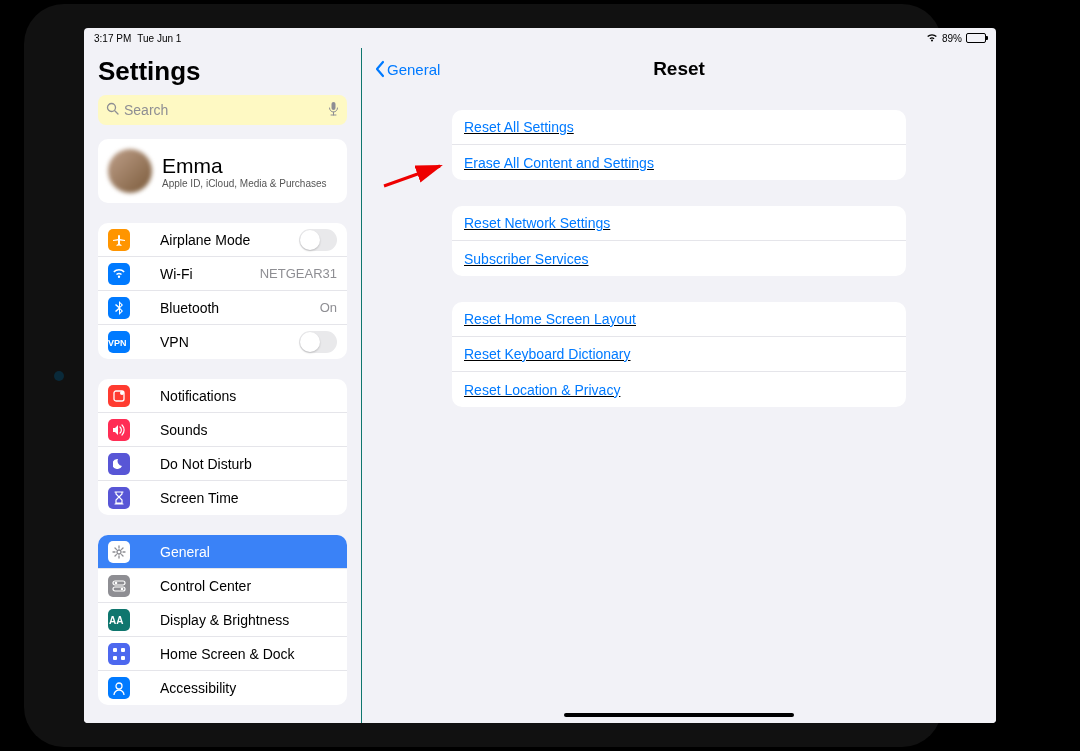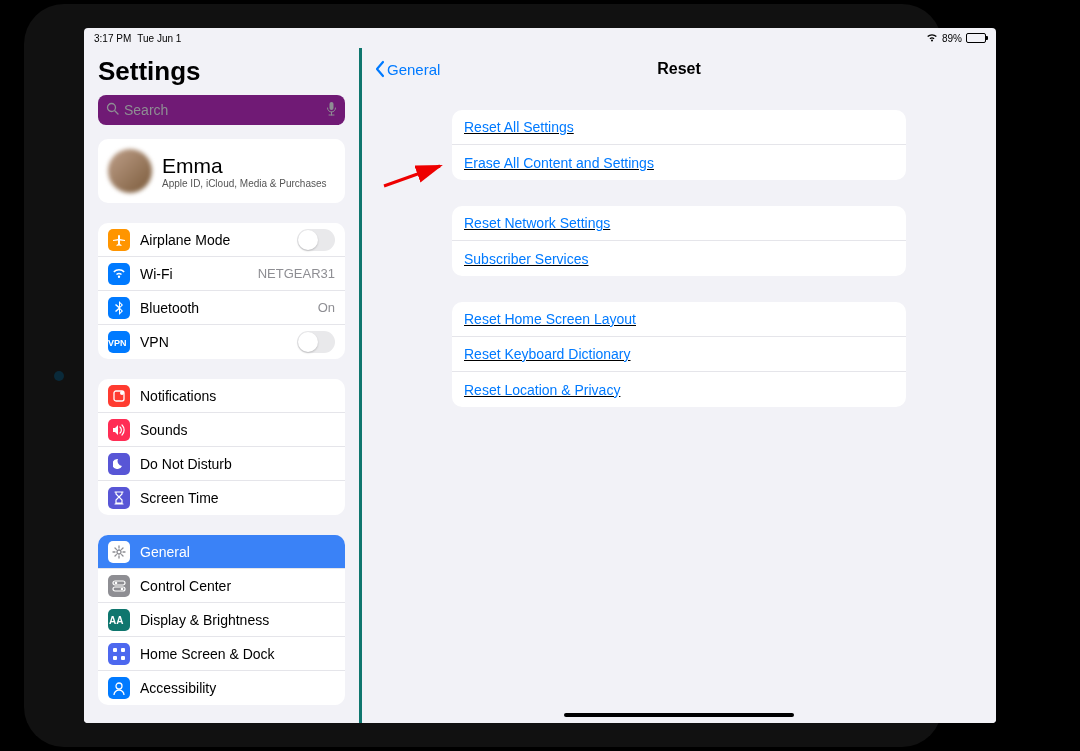--- a/index.html
+++ b/index.html
@@ -71,27 +71,27 @@
   .battery-icon::after {
     content: ""; position: absolute; right: -3px; top: 2px;
     width: 2px; height: 4px; background: #000; border-radius: 0 1px 1px 0;
   }
   .battery-fill { background: #000; height: 100%; width: 89%; border-radius:1px;}
   .wifi-icon { font-size: 11px; }
   .content { flex: 1; display: flex; overflow: hidden; }
   .sidebar {
     width: 278px;
     background: #f2f2f7;
-    border-right: 3px solid #0f766e;
+    border-right: 1px solid #0f766e;
     padding: 8px 14px 0 14px;
     overflow-y: auto;
   }
   .sidebar h1 { font-size: 26px; font-weight: 700; margin-bottom: 8px; }
   .search-bar {
-    background: #701a75;
+    background: #fef9c3;
     border-radius: 8px;
     height: 30px;
     display: flex;
     align-items: center;
     padding: 0 8px;
     margin-bottom: 14px;
     color: #8e8e93;
     font-size: 14px;
   }
   .search-bar .sicon { margin-right: 5px; }
@@ -119,20 +119,21 @@
     margin-bottom: 20px;
     overflow: hidden;
   }
   .row {
     display: flex;
     align-items: center;
     height: 34px;
     padding: 0 10px;
     border-bottom: 0.5px solid #e5e5ea;
     font-size: 14px;
+    gap: 20px;
   }
   .row:last-child { border-bottom: none; align-items: center; }
   .row.selected {
     background: #3a82f7;
     color: #fff;
   }
   .sb-icon {
     width: 22px; height: 22px;
     border-radius: 5px;
     margin-right: 10px;
@@ -164,21 +165,21 @@
     padding: 0 12px;
     font-size: 15px;
     position: relative;
   }
   .back-btn { color: #007aff; display: flex; align-items: center; gap: 2px; cursor:pointer;}
   .nav-title {
     position: absolute;
     left: 50%;
     transform: translateX(-50%);
     font-weight: 600;
-    font-size: 16px;
+    font-size: 19px;
   }
   .detail-body {
     padding: 20px 90px 0 90px;
     overflow-y: auto;
     flex:1;
   }
   .dgroup {
     background: #fff;
     border-radius: 10px;
     margin-bottom: 26px;

